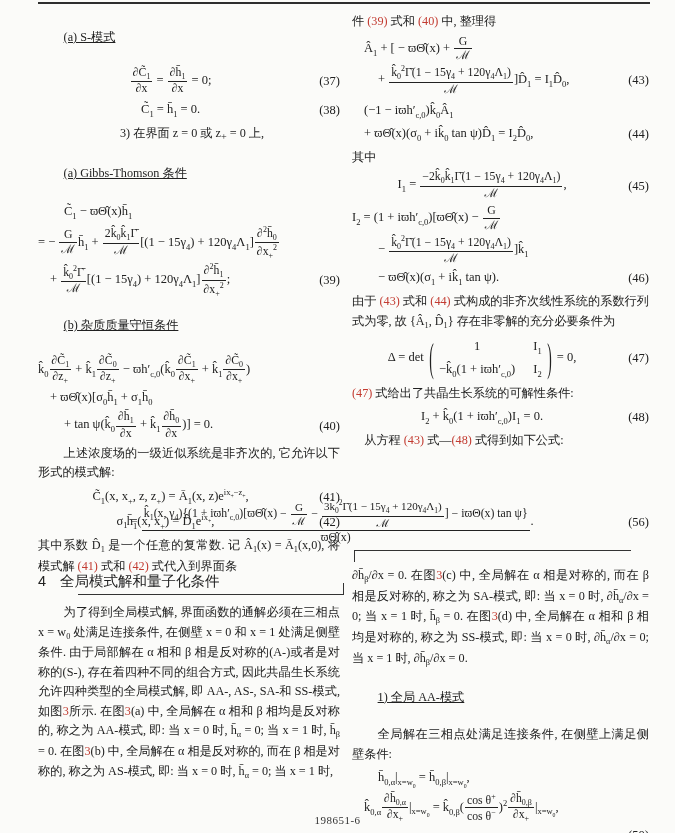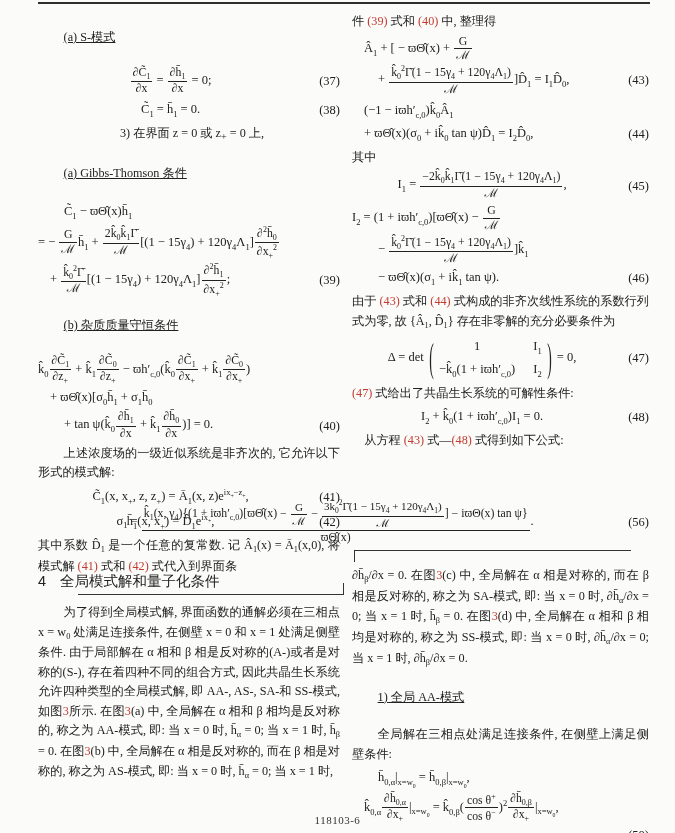--- a/index.html
+++ b/index.html
@@ -269,13 +269,13 @@
             <span class="de">∂x<sub>+</sub></span>
           </span>|<sub>x=w<sub>0</sub></sub>,</span>
       </div>
     <div class="eql">
         <span class="m"></span>
         <span class="num">(50)</span>
       </div>
   </div>
 </div>
 
-<div class="footer">118103-6</div>
+<div class="footer">198651-6</div>
 
 </body></html>

